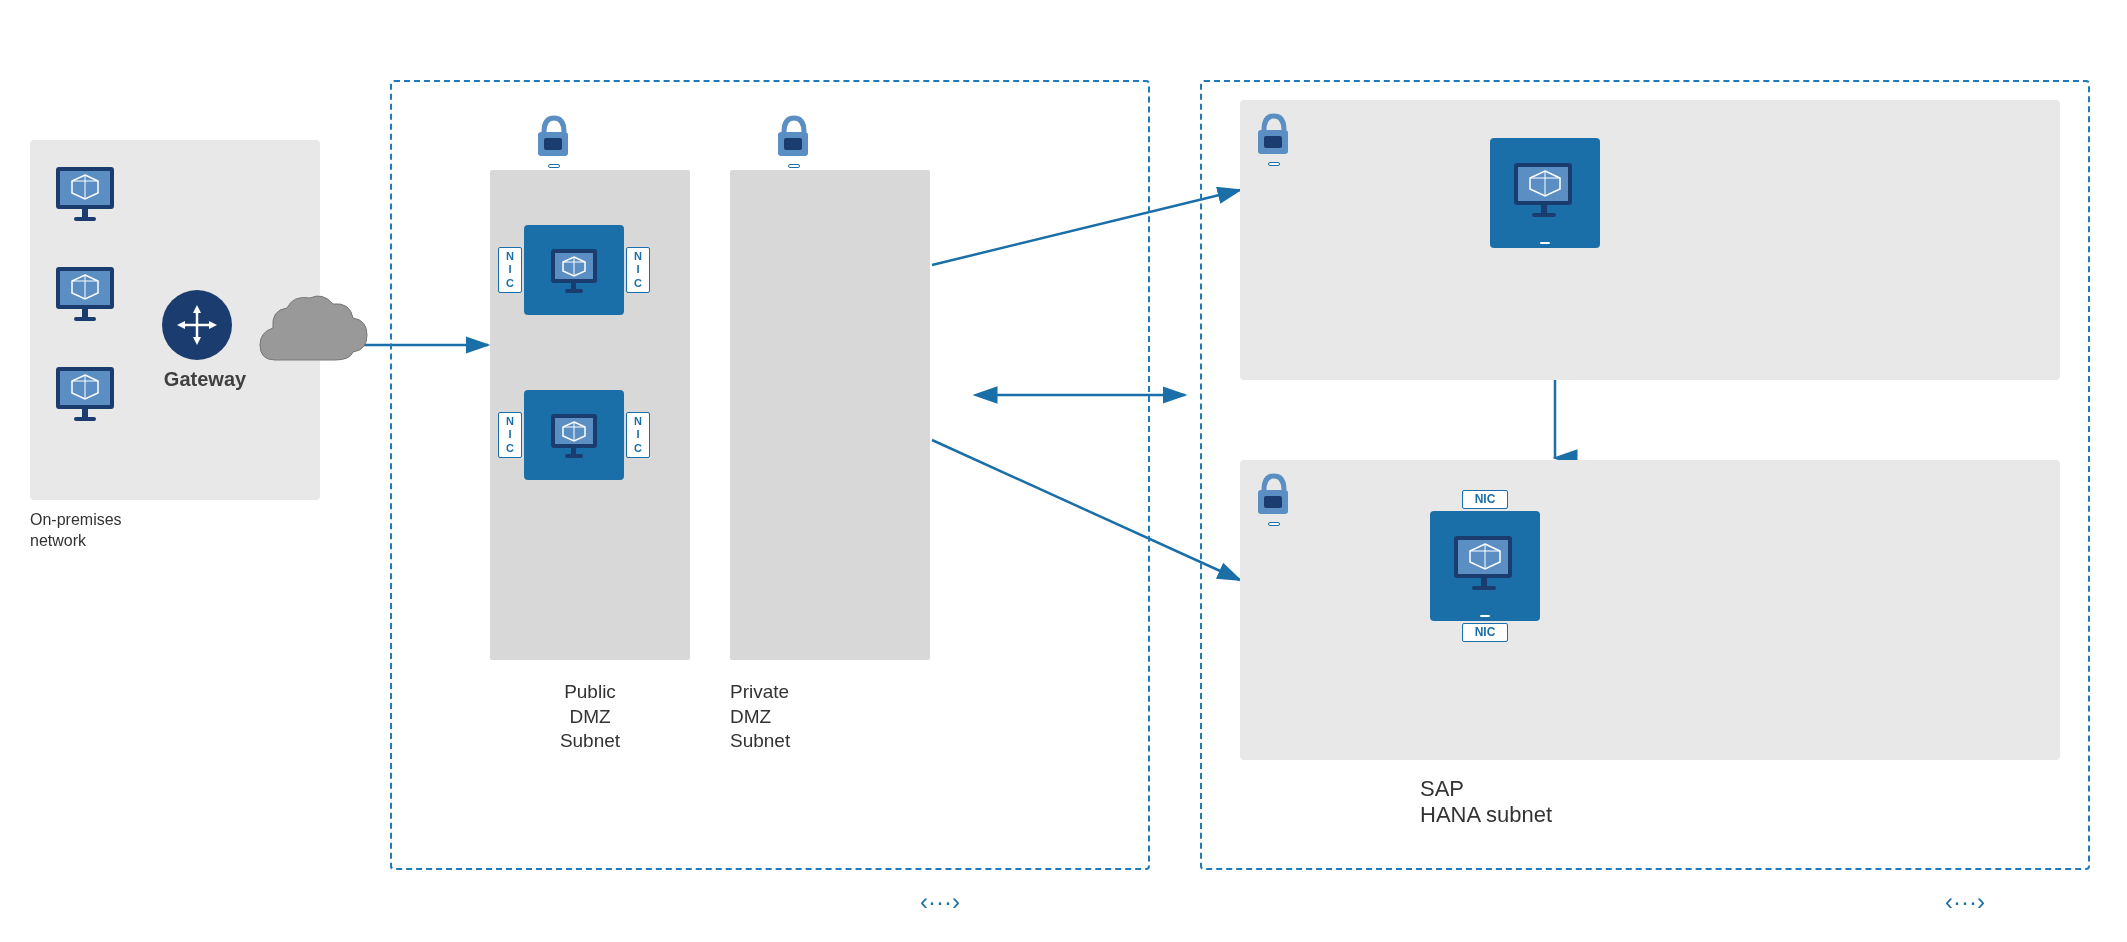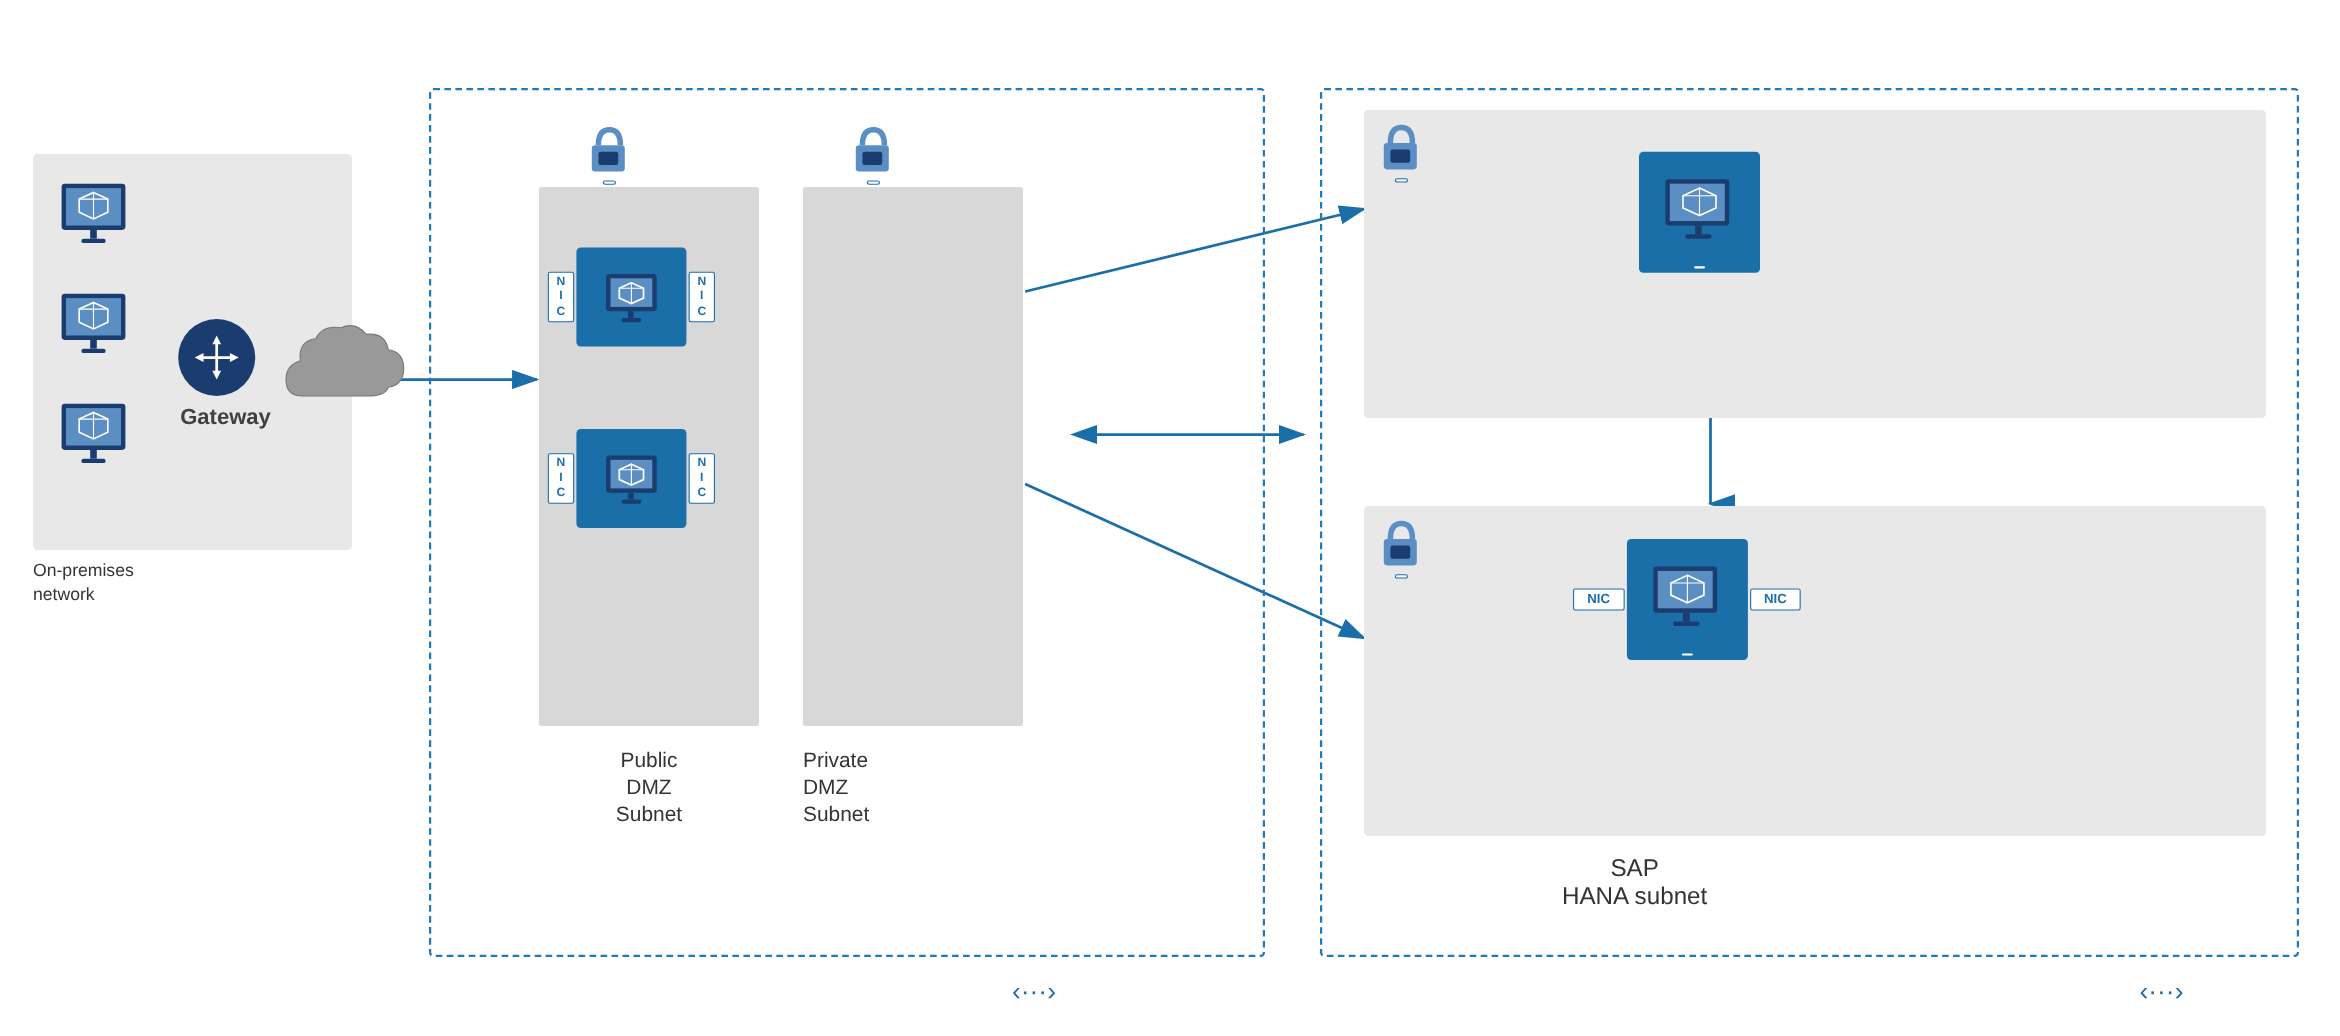--- a/index.html
+++ b/index.html
@@ -129,21 +129,21 @@
       height: 300px;
       background: #e8e8e8;
       border-radius: 4px;
     }
     .sap-subnet-label {
       position: absolute;
       left: 1420px;
       top: 776px;
       font-size: 22px;
       color: #333;
-      text-align: center;
+      text-align: left;
     }
 
     
     .nic-tag {
       background: #fff;
       border: 1.5px solid #1a6fa8;
       color: #1a6fa8;
       font-size: 10px;
       font-weight: bold;
       padding: 2px 3px;
@@ -372,21 +372,21 @@
 
 <div style="position:absolute; left:1250px; top:468px; display:flex; flex-direction:column; align-items:center;">
   <svg width="48" height="52" viewBox="0 0 48 52">
     <rect x="8" y="22" width="30" height="24" rx="3" fill="#5b8fc4"></rect>
     <rect x="14" y="28" width="18" height="12" rx="2" fill="#1a3c6e"></rect>
     <path d="M14,22 Q14,8 24,8 Q34,8 34,22" fill="none" stroke="#5b8fc4" stroke-width="5"></path>
   </svg>
   <div style="background:#fff; border:1.5px solid #1a6fa8; color:#1a6fa8; font-size:11px; font-weight:bold; padding:1px 5px; border-radius:2px; margin-top:2px;"></div>
 </div>
 
-<div style="position:absolute; left:1430px; top:490px; display:flex; flex-direction:row; align-items:center; gap:2px;">
+<div style="position:absolute; left:1430px; top:490px; display:flex; flex-direction:column; align-items:center; gap:2px;">
 
   <div class="nic-tag" style="padding:2px 12px; font-size:12px;">NIC</div>
 
   <div style="width:110px; height:110px; background:#1a6fa8; border-radius:4px; display:flex; flex-direction:column; align-items:center; justify-content:center; position:relative;">
     <svg width="70" height="65" viewBox="0 0 70 65">
       <rect x="4" y="2" width="58" height="42" rx="3" fill="#1a3c6e"></rect>
       <rect x="8" y="6" width="50" height="34" fill="#5b8fc4"></rect>
       <polygon points="35,10 50,17 50,28 35,35 20,28 20,17" fill="none" stroke="#fff" stroke-width="1.5"></polygon>
       <line x1="35" y1="10" x2="35" y2="35" stroke="#fff" stroke-width="1"></line>
       <line x1="20" y1="17" x2="50" y2="17" stroke="#fff" stroke-width="1"></line>

